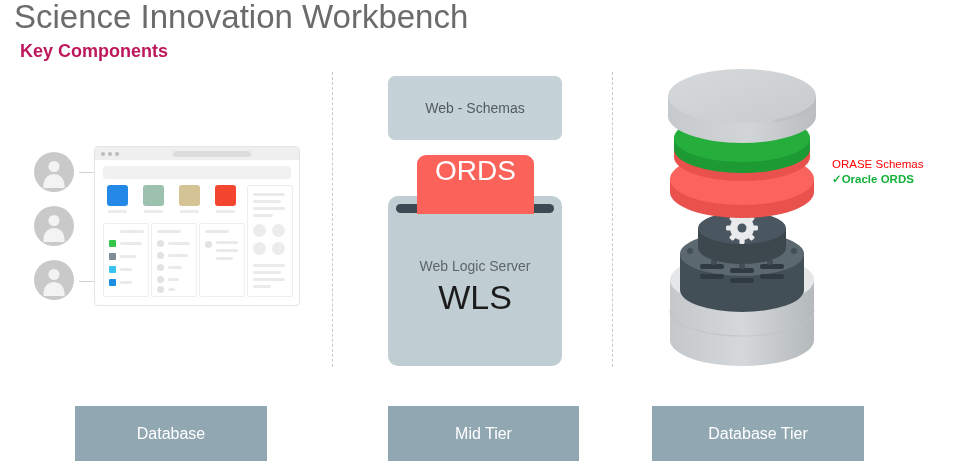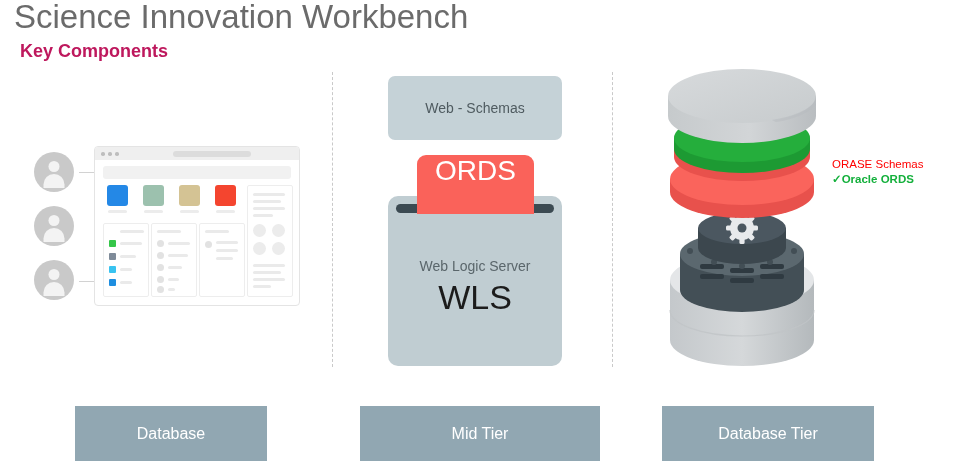--- a/index.html
+++ b/index.html
@@ -54,22 +54,22 @@
     top: 406px;
     height: 55px;
     background: #91a7b2;
     color: #ffffff;
     font-size: 16px;
     display: flex;
     align-items: center;
     justify-content: center;
   }
   .tier-bar.b1 { left: 75px;  width: 192px; }
-  .tier-bar.b2 { left: 360px; width: 240px; }
-  .tier-bar.b3 { left: 652px; width: 212px; margin-left: 10px; }
+  .tier-bar.b2 { left: 388px; width: 191px; }
+  .tier-bar.b3 { left: 652px; width: 212px; }
 
   
   .browser-art {
     position: absolute;
     left: 28px;
     top: 138px;
     width: 272px;
     height: 190px;
   }
   .avatar {

